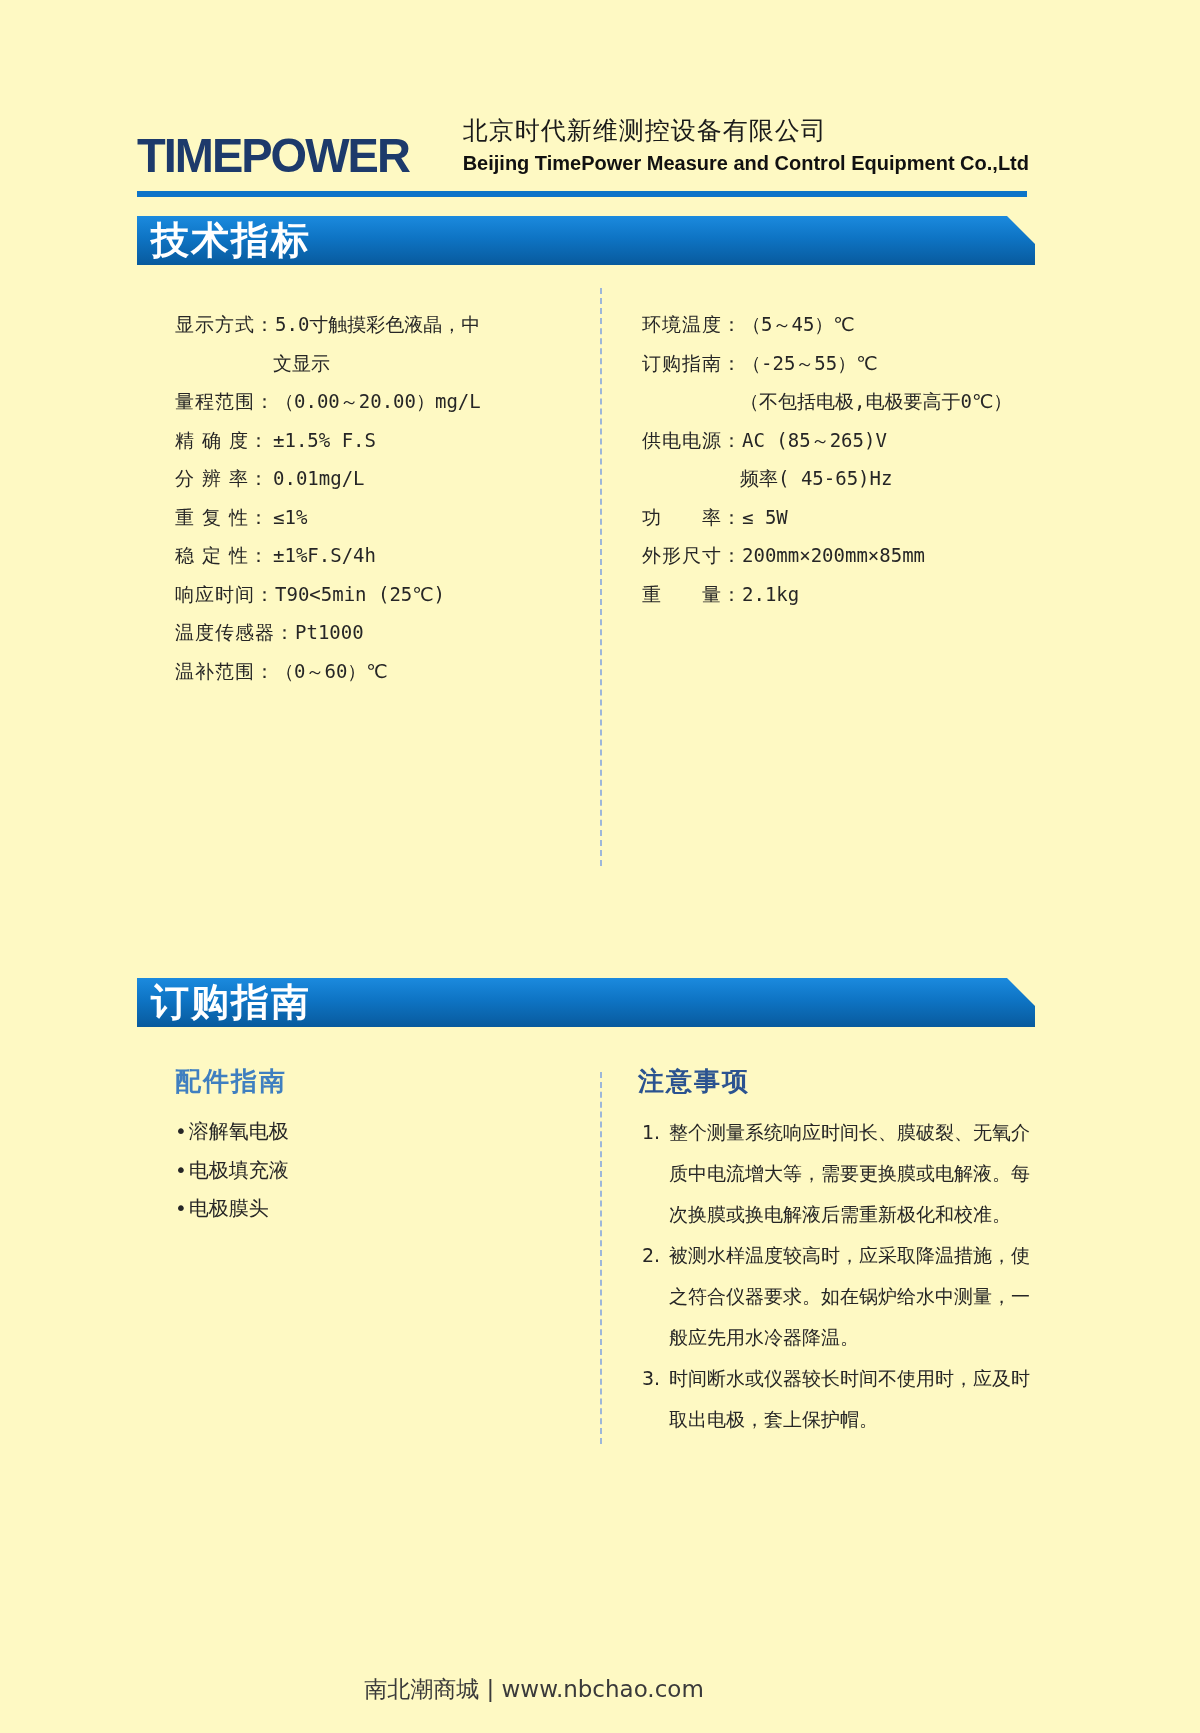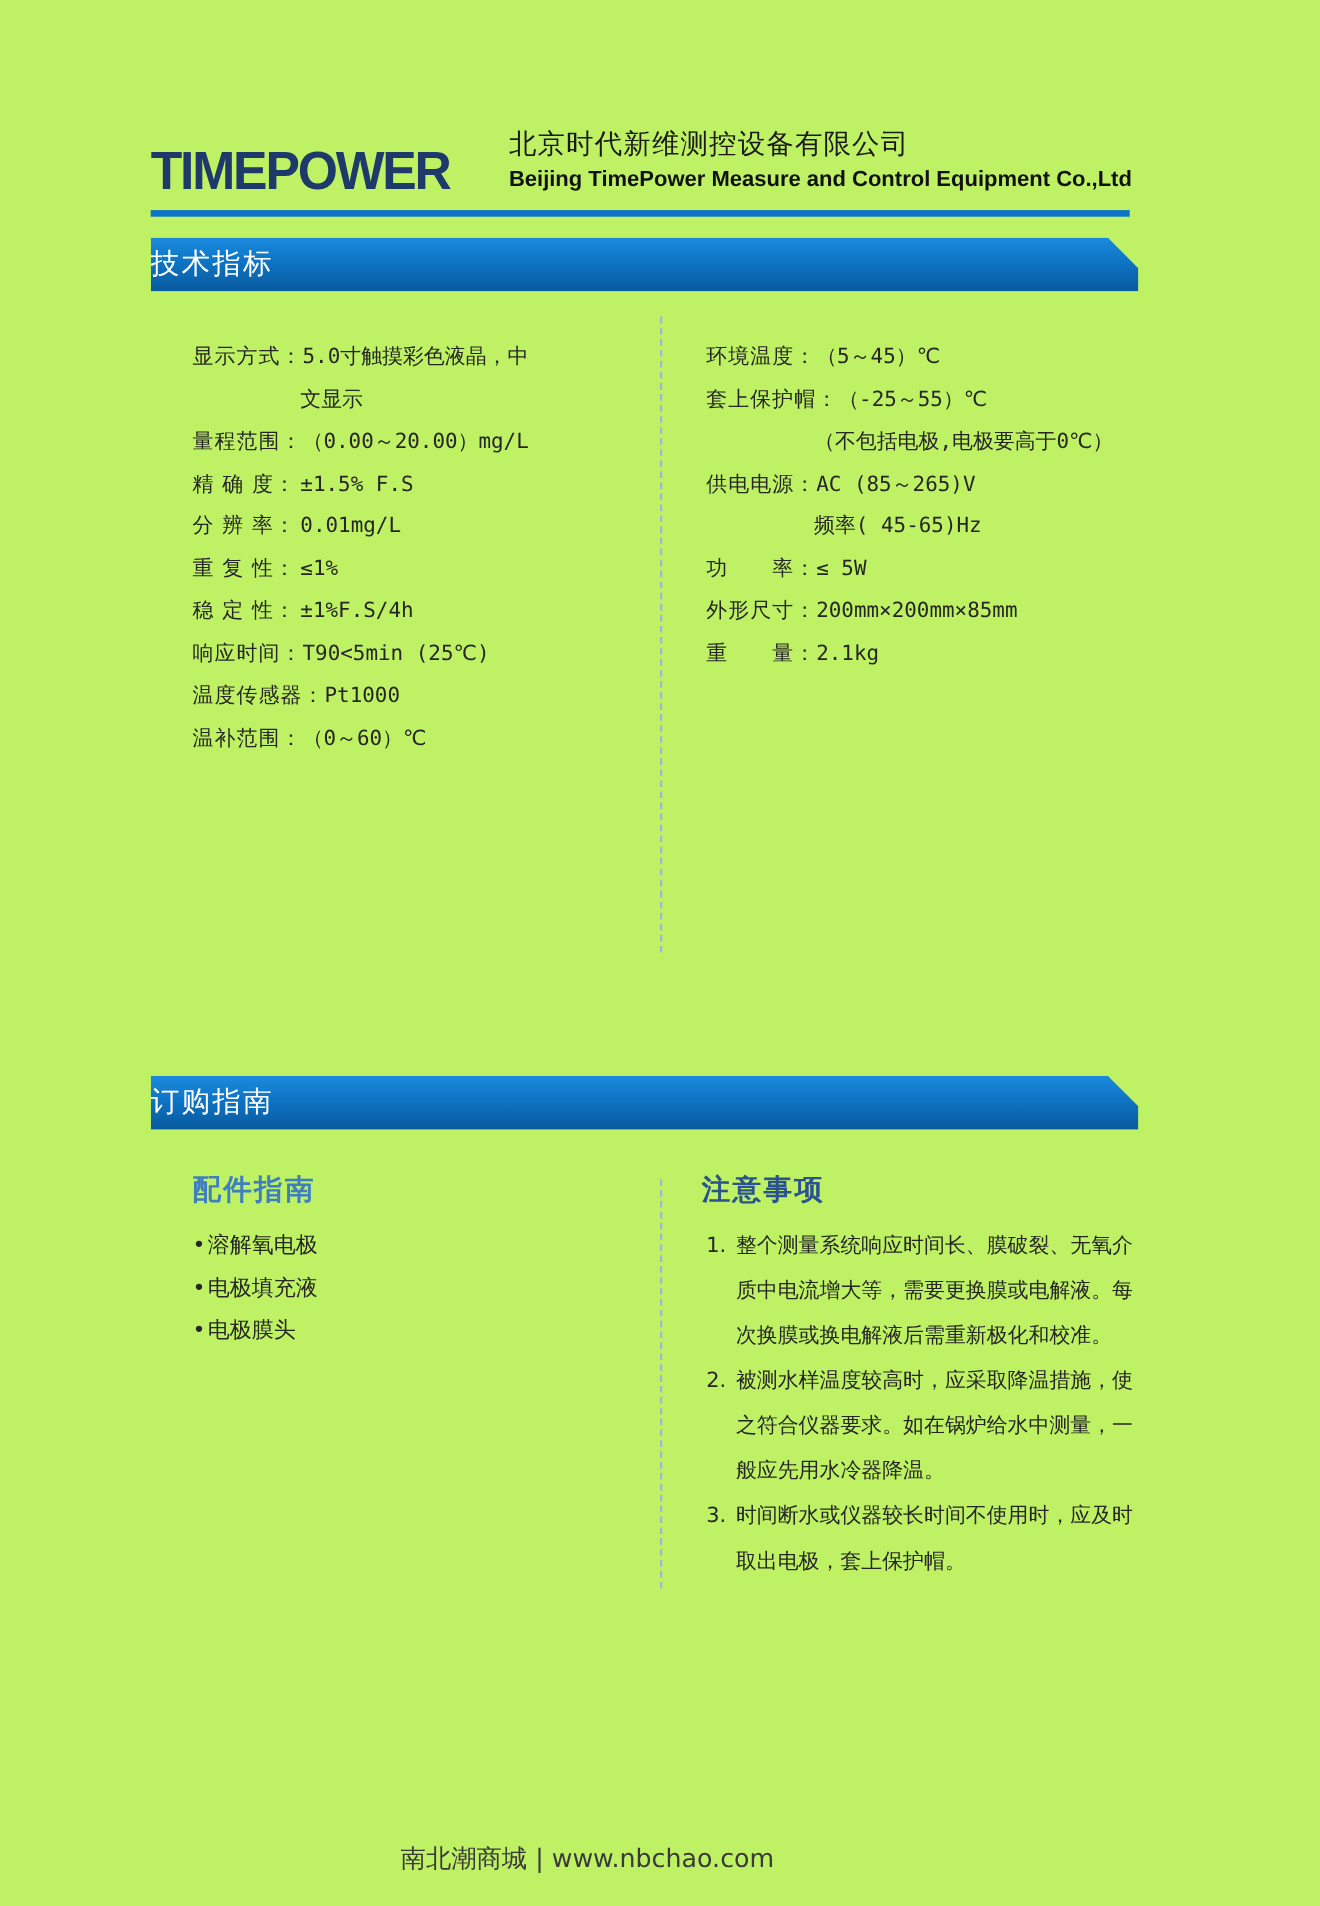--- a/index.html
+++ b/index.html
@@ -1,36 +1,36 @@
 <!DOCTYPE html>
 <html style="--accent: #0d74c8; --banner-top: #1b8ade; --banner-bottom: #085a9d; --logo: #1d3a6b; --heading-accessories: #3f7fc0; --heading-notes: #2b5390; --divider: #9db7d9; --text: #262626;"><head>
 <meta charset="utf-8">
 <style>
   * { margin:0; padding:0; box-sizing:border-box; }
   html,body { background:#ffffff; }
   body { font-family:"DejaVu Sans", sans-serif; color:var(--text,#262626); }
-  .page { position:relative; width:1200px; height:1733px; background:#bef264; overflow:hidden; margin:0 auto; }
+  .page { position:relative; width:1200px; height:1733px; background:#fef9c3; overflow:hidden; margin:0 auto; }
   .content { position:absolute; left:137px; top:0; width:898px; height:100%; }
 
   
   .logo { position:absolute; left:0; top:126px; font-family:"Liberation Sans", sans-serif;
           font-weight:800; font-size:47px; letter-spacing:-2px; color:var(--logo,#1d3a6b);
           transform:scaleY(1.04); transform-origin:left top; }
   .company { position:absolute; right:6px; top:114px; text-align:left; }
   .company-cn { font-family:"DejaVu Serif", serif; font-size:25px; color:#1a1a1a; letter-spacing:1px; }
   .company-en { font-family:"Liberation Sans", sans-serif; font-size:20px; font-weight:700; color:#111; margin-top:5px; }
   .header-rule { position:absolute; left:0; top:191px; width:890px; height:6px; background:var(--accent,#0d74c8); }
 
   
   .banner { position:absolute; left:0; width:898px; height:49px;
             background:linear-gradient(180deg, #1b8ade 0%, #0e74c4 45%, #085a9d 100%);
             clip-path:polygon(0 0, calc(100% - 28px) 0, 100% 28px, 100% 100%, 0 100%); }
   .banner-tech  { top:216px; }
   .banner-order { top:978px; }
-  .banner-title { color:#ffffff; font-size:26px; font-weight:400; line-height:49px; padding-left:0; letter-spacing:2px; }
+  .banner-title { color:#ffffff; font-size:38px; font-weight:700; line-height:49px; padding-left:14px; letter-spacing:2px; }
 
   
   .spec-col { position:absolute; font-size:19px; line-height:38.5px; }
   .spec-col-left  { left:38px;  top:305px; width:420px; }
   .spec-col-right { left:505px; top:305px; width:393px; }
   .spec-row { white-space:nowrap; }
   .spec-label { display:inline-block; min-width:98px; letter-spacing:1px; }
   .spec-value { font-family:"DejaVu Sans Mono","DejaVu Sans", monospace; }
 
   .v-divider { position:absolute; border-left:2px dashed var(--divider,#9db7d9); }
@@ -80,21 +80,21 @@
       <div class="spec-row"><span class="spec-label">稳 定 性：</span><span class="spec-value">±1%F.S/4h</span></div>
       <div class="spec-row"><span class="spec-label">响应时间：</span><span class="spec-value">T90&lt;5min (25℃)</span></div>
       <div class="spec-row"><span class="spec-label">温度传感器：</span><span class="spec-value">Pt1000</span></div>
       <div class="spec-row"><span class="spec-label">温补范围：</span><span class="spec-value">（0～60）℃</span></div>
     </div>
 
     <div class="v-divider divider-specs"></div>
 
     <div class="spec-col spec-col-right">
       <div class="spec-row"><span class="spec-label">环境温度：</span><span class="spec-value">（5～45）℃</span></div>
-      <div class="spec-row"><span class="spec-label">套上保护帽：</span><span class="spec-value">（-25～55）℃</span></div>
+      <div class="spec-row"><span class="spec-label">订购指南：</span><span class="spec-value">（-25～55）℃</span></div>
       <div class="spec-row"><span class="spec-label"></span><span class="spec-value">（不包括电极,电极要高于0℃）</span></div>
       <div class="spec-row"><span class="spec-label">供电电源：</span><span class="spec-value">AC (85～265)V</span></div>
       <div class="spec-row"><span class="spec-label"></span><span class="spec-value">频率( 45-65)Hz</span></div>
       <div class="spec-row"><span class="spec-label">功　　率：</span><span class="spec-value">≤ 5W</span></div>
       <div class="spec-row"><span class="spec-label">外形尺寸：</span><span class="spec-value">200mm×200mm×85mm</span></div>
       <div class="spec-row"><span class="spec-label">重　　量：</span><span class="spec-value">2.1kg</span></div>
     </div>
 
     <div class="banner banner-order">
       <div class="banner-title">订购指南</div>

